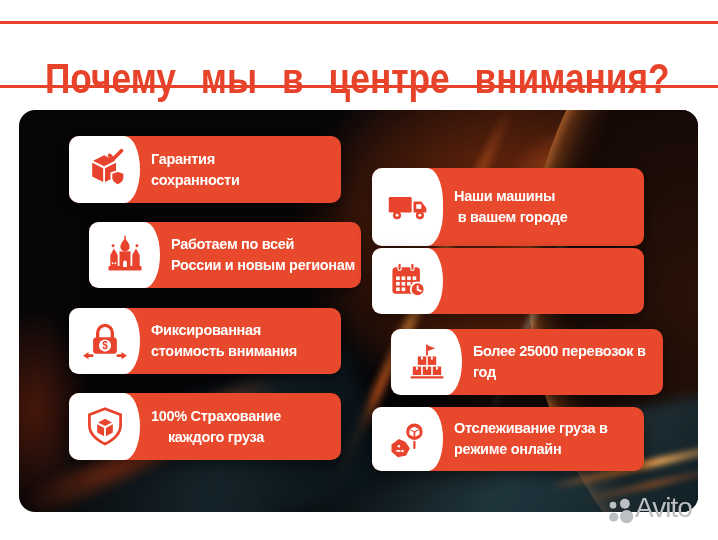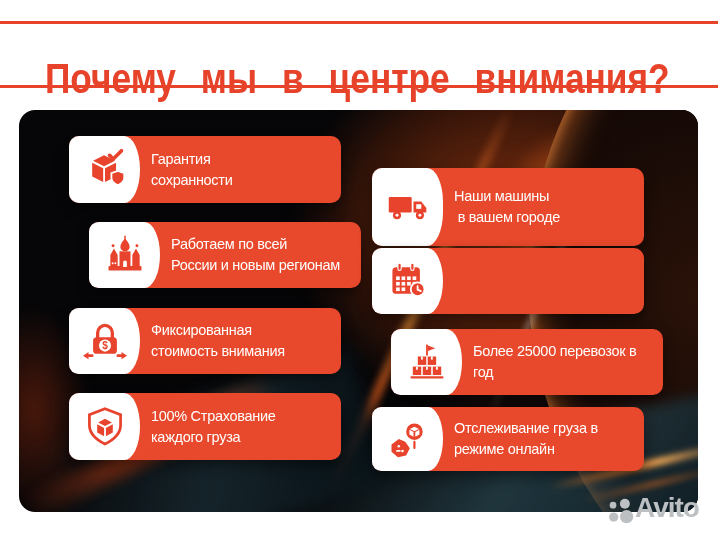--- a/index.html
+++ b/index.html
@@ -65,31 +65,31 @@
     box-shadow:0 6px 14px rgba(0,0,0,.45);
   }
   .card .pill{
     position:absolute;left:0;top:0;bottom:0;width:71px;background:#ffffff;
     border-radius:10px 16px 16px 10px / 10px 34px 34px 10px;
     display:flex;align-items:center;justify-content:center;
   }
   .card .pill svg{width:44px;height:44px;display:block;}
   .card .label{
     position:absolute;left:82px;top:50%;transform:translateY(-50%);
-    color:#ffffff;font-weight:400;font-size:14.5px;line-height:21px;
+    color:#ffffff;font-weight:700;font-size:14.5px;line-height:21px;
     letter-spacing:-.3px;white-space:pre;
   }
   
   .watermark{
     position:absolute;left:607px;top:494px;display:flex;align-items:flex-start;
     color:#bdc0c2;z-index:5;
   }
   .watermark svg{width:28px;height:28px;margin-top:3px;display:block;}
   .watermark .wm-text{
-    font-size:28px;font-weight:700;letter-spacing:-1px;line-height:28px;
+    font-size:28px;font-weight:400;letter-spacing:-1px;line-height:28px;
     color:#bdc0c2;
   }
 </style>
 </head>
 <body>
 
 <div class="rule rule-top"></div>
 <h1 class="page-title">Почему мы в центре внимания?</h1>
 <div class="rule rule-bottom"></div>
 
@@ -162,21 +162,21 @@
       <g fill="#E8432C">
               <polygon points="6,36 0,40 6,44"></polygon>
               <polygon points="42,36 48,40 42,44"></polygon>
             </g>
           </svg>
         </div>
     <div class="label">Фиксированная
 стоимость внимания</div>
   </div>
 
-  <div class="card" style="left: 50px; top: 283px; height: 67px;">
+  <div class="card" style="left: 50px; top: 283px; height: 67px; text-align: center;">
     <div class="pill">
           <svg viewBox="0 0 48 48">
       <path d="M24 4 L41 10.5 V22 c0 10 -9 16.5 -17 20.5 C16 38.5 7 32 7 22 V10.5 Z" fill="none" stroke="#E8432C" stroke-width="3"></path>
       <g fill="#E8432C">
               <polygon points="24,15 31.5,19 24,23 16.5,19"></polygon>
       <polygon points="15.5,21 23,25 23,34 15.5,30"></polygon>
       <polygon points="32.5,21 25,25 25,34 32.5,30"></polygon>
             </g>
           </svg>
         </div>

